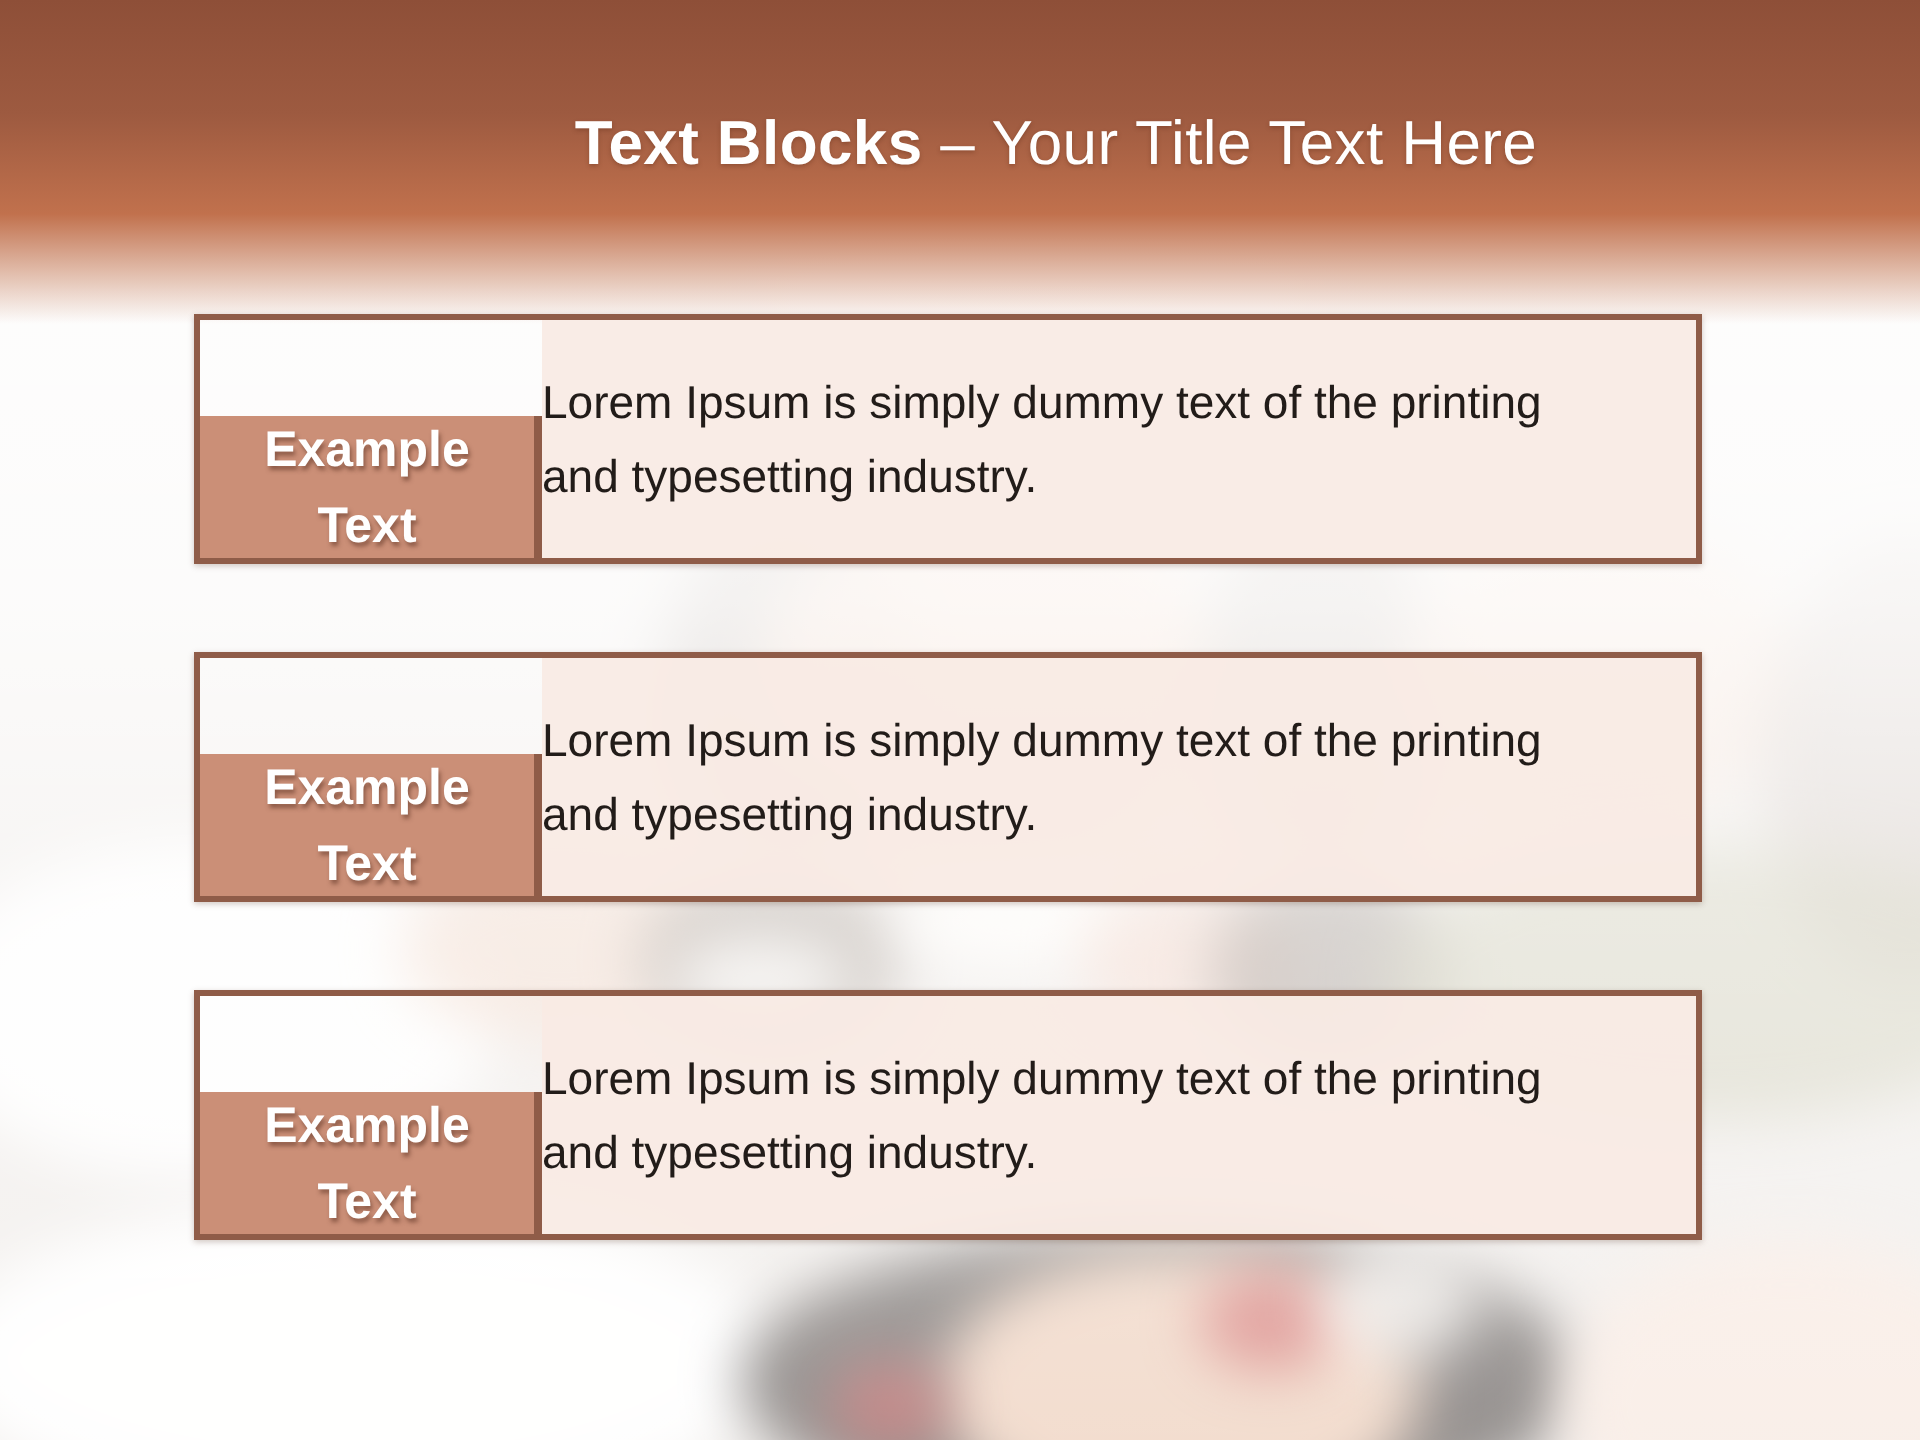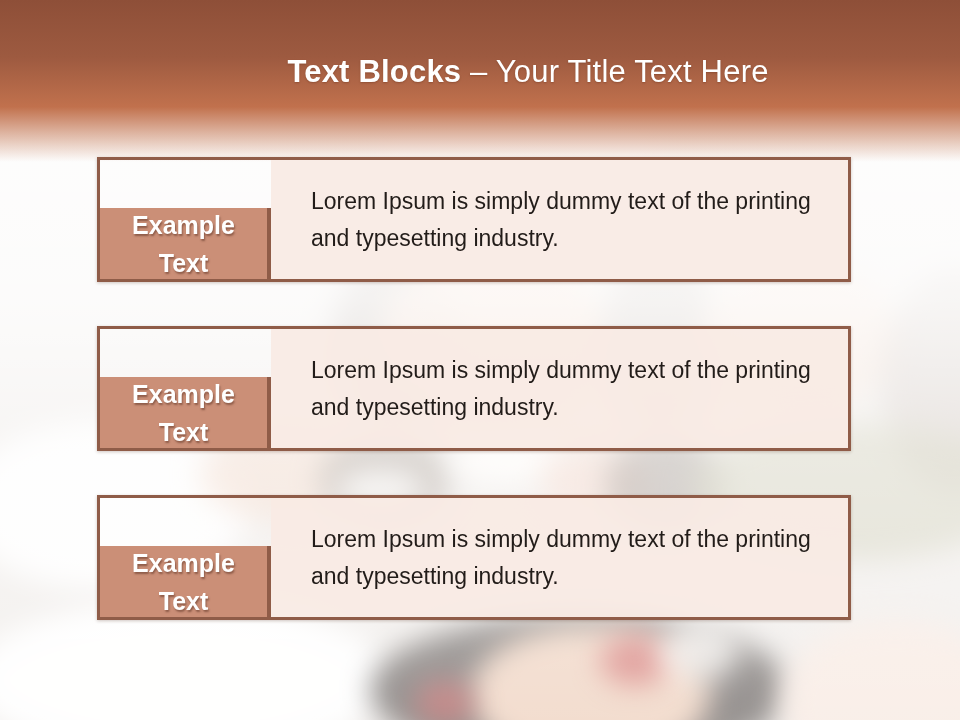--- a/index.html
+++ b/index.html
@@ -72,21 +72,21 @@
   .block-label span{
     display:block;max-width:125px;text-align:center;
     color:#ffffff;font-weight:700;font-size:25px;line-height:38px;
     text-shadow:1px 2px 2px rgba(80,40,25,0.5);
   }
   .block-content{
     flex:1;background:rgba(249,234,228,0.92);
     display:flex;align-items:center;
   }
   .block-content p{
-    margin:0;padding-left:40px;max-width:505px;
+    margin:0;max-width:505px;
     color:#221c19;font-size:23px;line-height:37px;
   }
 </style>
 </head>
 <body>
 
 <div class="slide">
 
   <div class="photo">
     <div class="ph-fence"></div>

